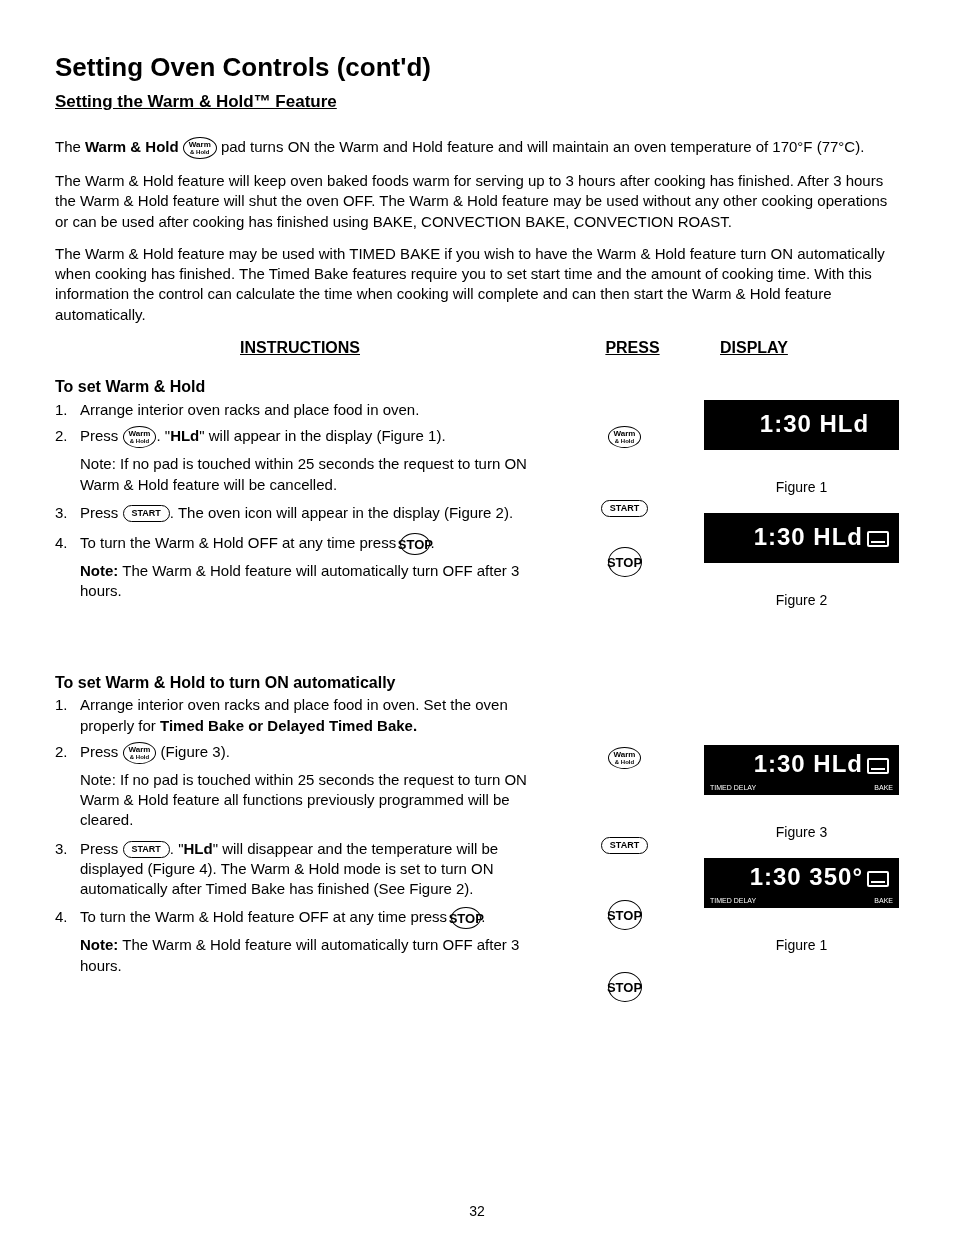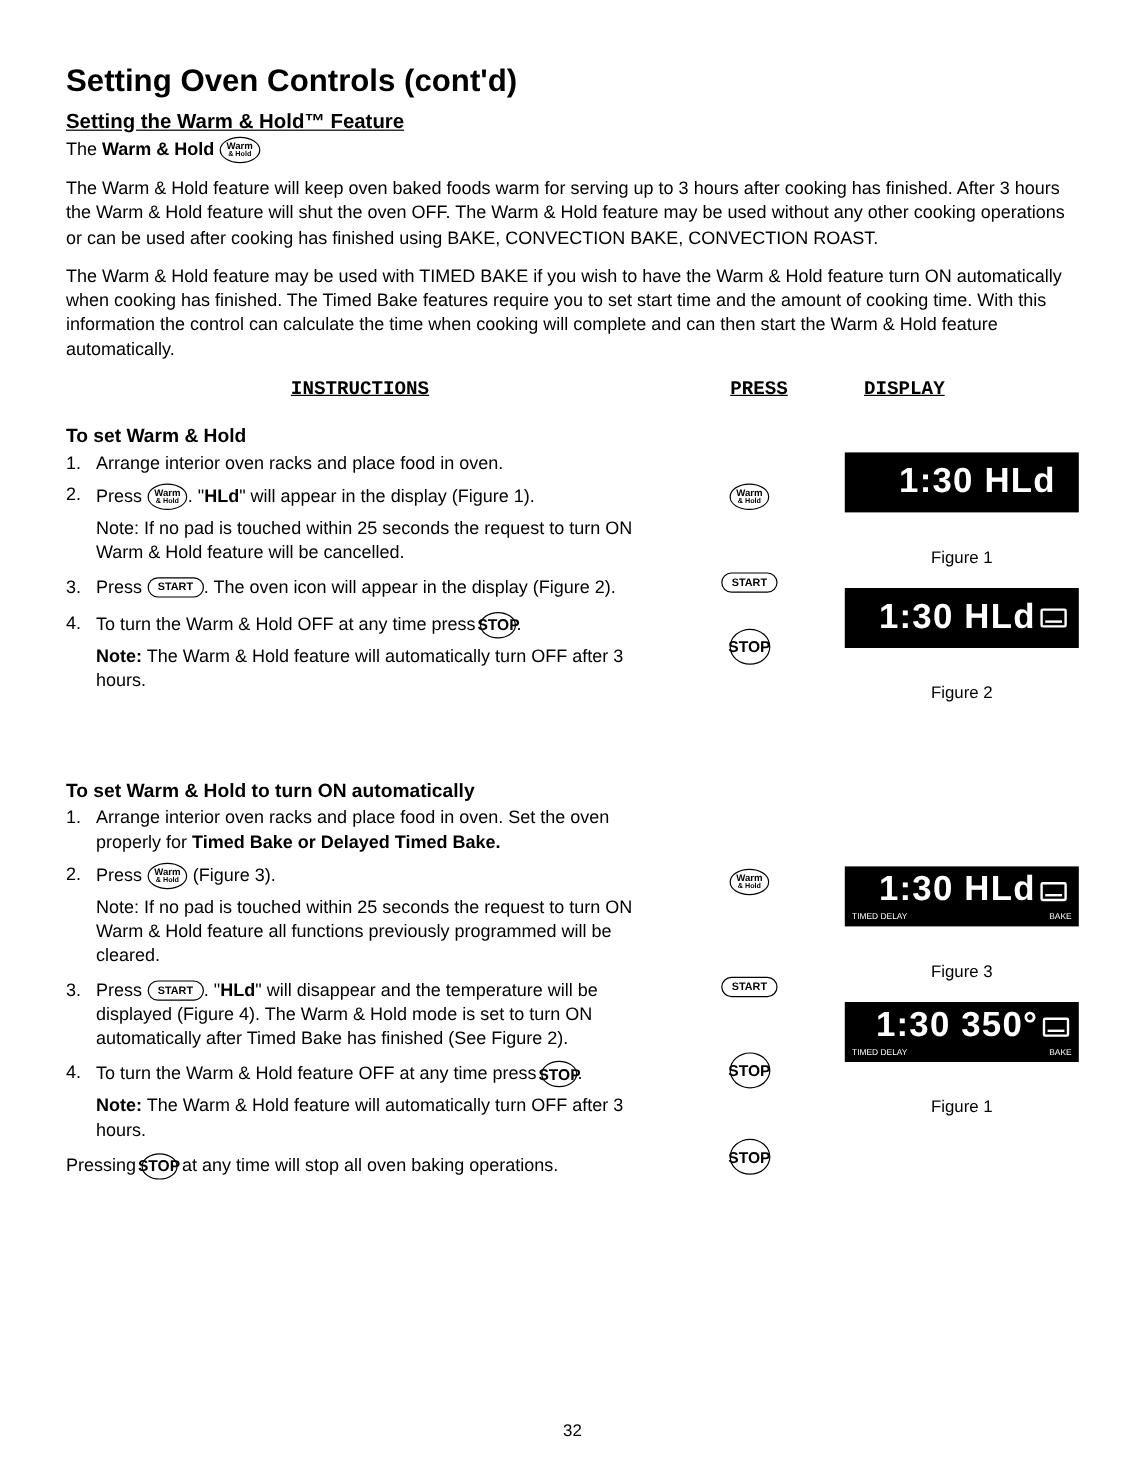--- a/index.html
+++ b/index.html
@@ -8,48 +8,47 @@
     padding: 50px 55px 30px 55px;
     font-family: Arial, Helvetica, sans-serif;
     font-size: 15px;
     color: #000;
     background: #fff;
     width: 954px;
     line-height: 1.35;
   }
   h1 { font-size: 26px; margin: 0 0 6px 0; font-weight: bold; }
   h1 .contd { font-weight: bold; }
-  h2 { font-size: 17px; margin: 0 0 0 0; text-decoration: underline; font-weight: bold; }
+  h2 { font-size: 17px; margin: 0 0 23px 0; text-decoration: underline; font-weight: bold; }
   p { margin: 0 0 12px 0; }
   .columns-hdr {
     display: flex;
     margin-top: 6px;
     margin-bottom: 18px;
-    font-family: Liberation Mono, monospace;
   }
   .columns-hdr > div { font-weight: bold; text-decoration: underline; font-size: 16px; }
   .col-instr { width: 490px; text-align: center; }
   .col-press { width: 175px; text-align: center; }
   .col-disp  { flex: 1; text-align: left; }
   .section-title { font-weight: bold; font-size: 16px; margin: 8px 0 2px 0; }
   .row { display: flex; align-items: flex-start; margin-bottom: 6px; }
   .row .num { width: 25px; }
   .row .txt { width: 465px; padding-right: 10px; }
   .bold { font-weight: bold; }
   .lcd {
     background: #000;
     color: #fff;
     width: 195px;
     height: 50px;
     margin: 0 auto 4px auto;
     position: relative;
     font-family: Arial, sans-serif;
   }
   .lcd .main {
-    font-size: 29px;
+    font-size: 24px;
     font-weight: bold;
     letter-spacing: 1px;
     text-align: center;
     line-height: 48px;
     white-space: nowrap;
     padding-left: 26px;
   }
   .lcd .main.right { text-align: right; padding-right: 10px; }
   .lcd .small-l {
     position: absolute; left: 6px; bottom: 3px; font-size: 7px; letter-spacing: 0;
@@ -106,21 +105,21 @@
   <span>Setting Oven Controls </span><span class="contd">(cont'd)</span>
 </h1>
 
 <h2>Setting the Warm &amp; Hold™ Feature</h2>
 
 <p>
   <span>The </span><span class="bold">Warm &amp; Hold</span>
   <span class="inline-btn">
     <span>Warm</span>
       <span class="sub">&amp; Hold</span>
-  </span>
+  </span><span> pad turns ON the Warm and Hold feature and will maintain an oven temperature of 170°F (77°C).</span>
 </p>
 
 <p>The Warm &amp; Hold feature will keep oven baked foods warm for serving up to 3 hours after cooking has finished. After 3 hours the Warm &amp; Hold feature will shut the oven OFF. The Warm &amp; Hold feature may be used without any other cooking operations or can be used after cooking has finished using BAKE, CONVECTION BAKE, CONVECTION ROAST.</p>
 <p>The Warm &amp; Hold feature may be used with TIMED BAKE if you wish to have the Warm &amp; Hold feature turn ON automatically when cooking has finished. The Timed Bake features require you to set start time and the amount of cooking time. With this information the control can calculate the time when cooking will complete and can then start the Warm &amp; Hold feature automatically.</p>
 
 <div class="columns-hdr">
   <div class="col-instr">INSTRUCTIONS</div>
   <div class="col-press">PRESS</div>
   <div class="col-disp">DISPLAY</div>
 </div>
@@ -205,23 +204,20 @@
       <div class="txt">
         <span>Press </span><span class="inline-btn start">START</span><span>. "</span><span class="bold">HLd</span><span>" will disappear and the temperature will be displayed (Figure 4). The Warm &amp; Hold mode is set to turn ON automatically after Timed Bake has finished (See Figure 2).</span>
       </div>
     </div>
     <div class="row" style="margin-top:8px;">
       <div class="num">4.</div>
       <div class="txt">
         <span>To turn the Warm &amp; Hold feature OFF at any time press </span><span class="inline-btn round">STOP</span><span>.</span>
         <div style="margin-top:6px;"><span class="bold">Note:</span><span> The Warm &amp; Hold feature will automatically turn OFF after 3 hours.</span></div>
       </div>
-    </div>
-    <div style="margin-top:8px;">
-      <span>Pressing </span><span class="inline-btn round">STOP</span><span> at any time will stop all oven baking operations.</span>
     </div>
   </div>
 
   <div style="width:175px;" class="stack">
     <span class="inline-btn" style="margin-top:52px;">
       <span>Warm</span>
         <span class="sub">&amp; Hold</span>
     </span>
     <span class="inline-btn start" style="margin-top:38px;">START</span>
     <span class="inline-btn round" style="width:34px;height:30px;border-radius:50%;margin-top:16px;">STOP</span>

